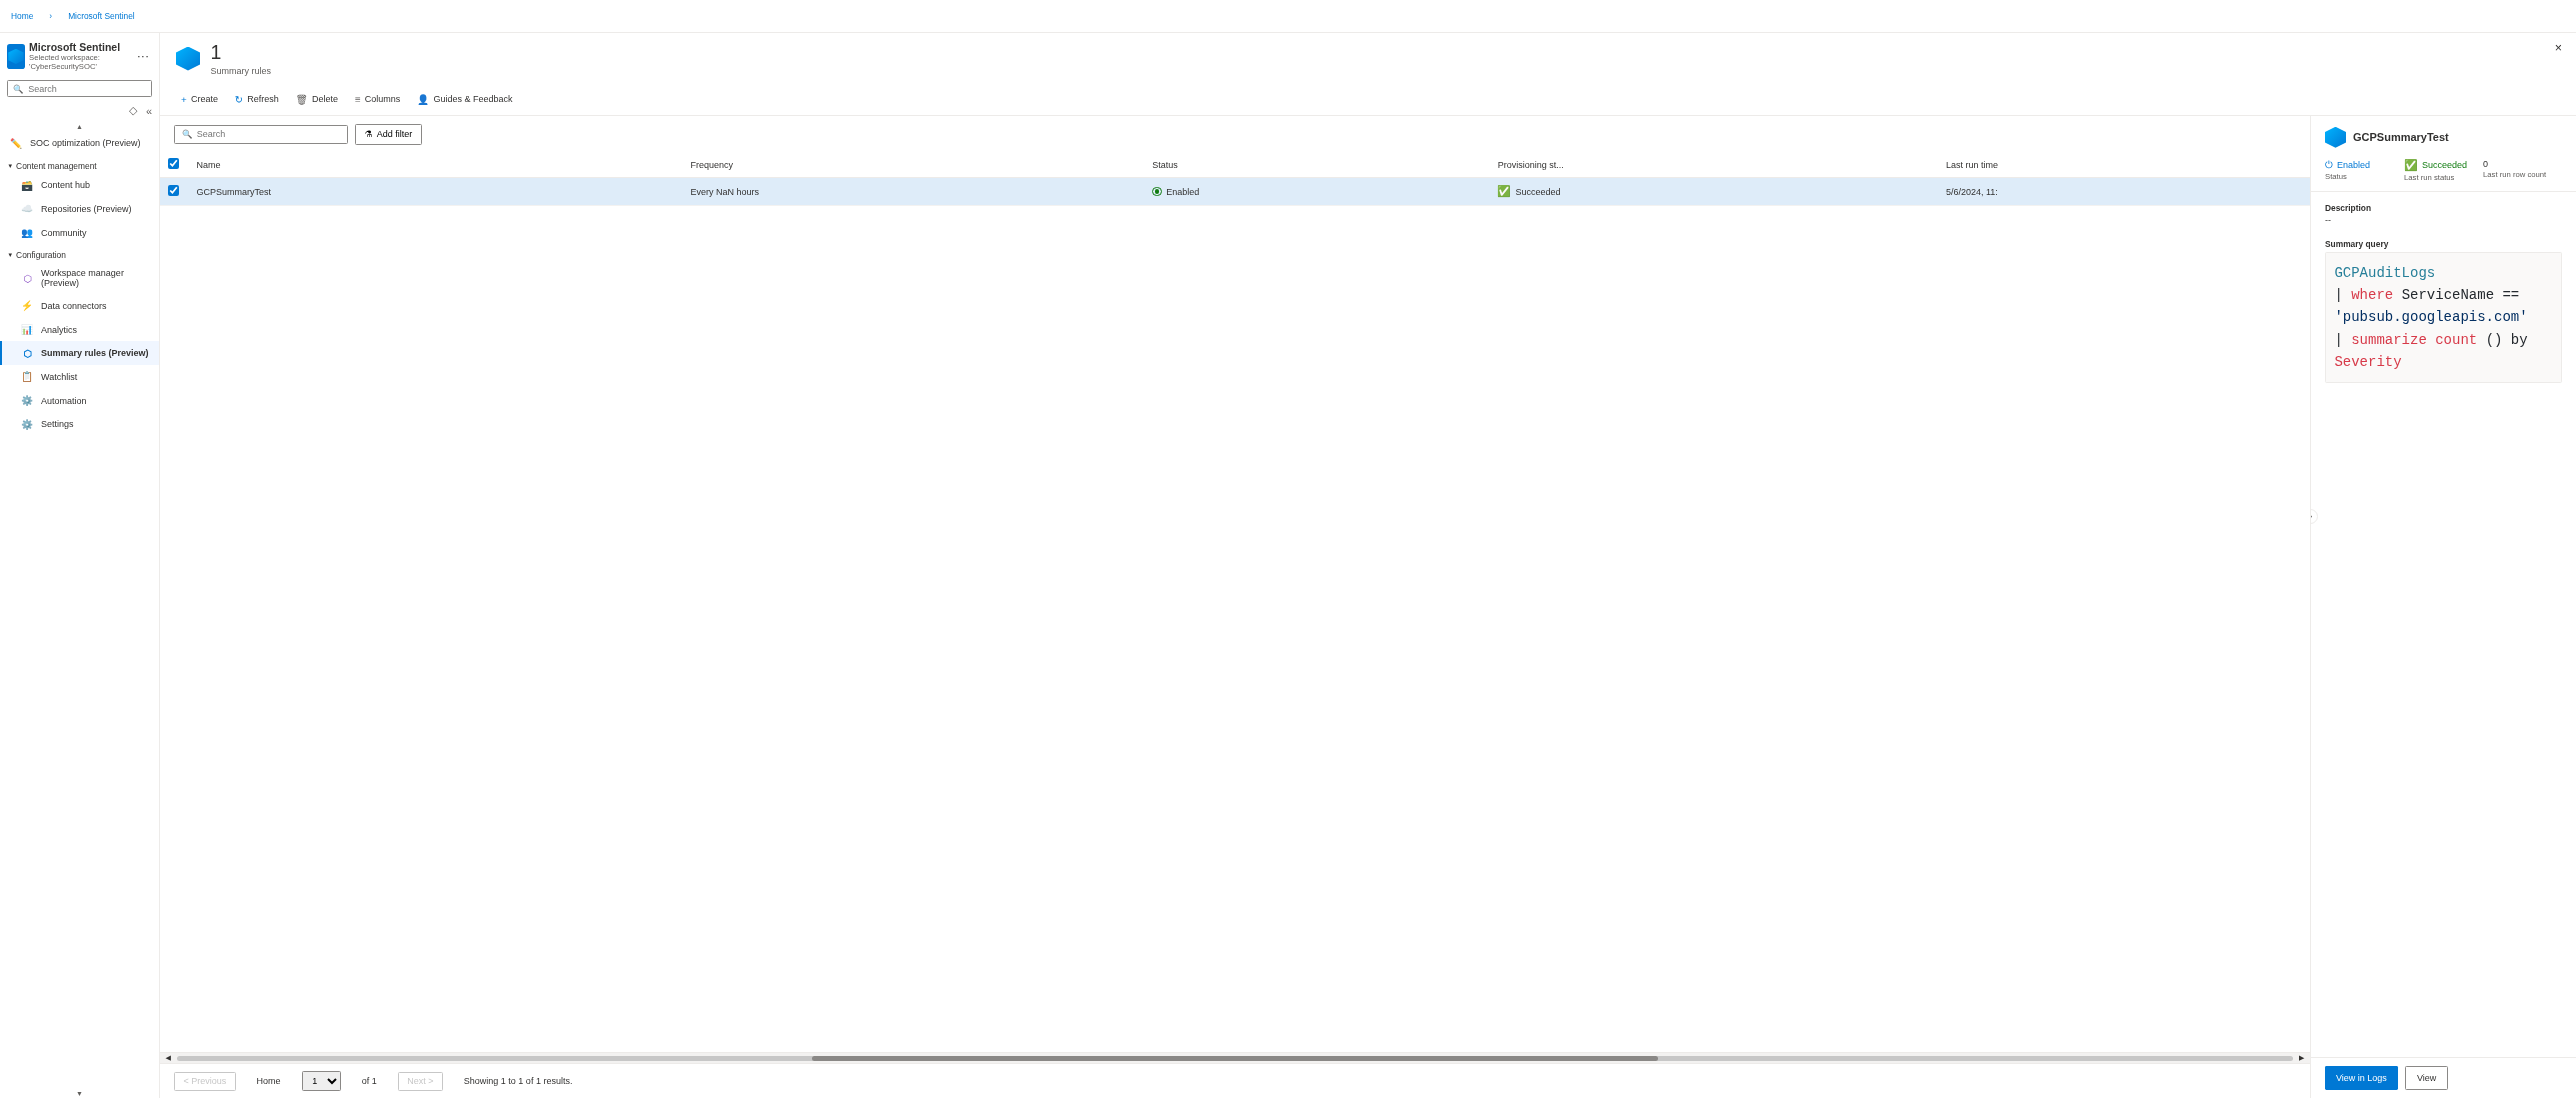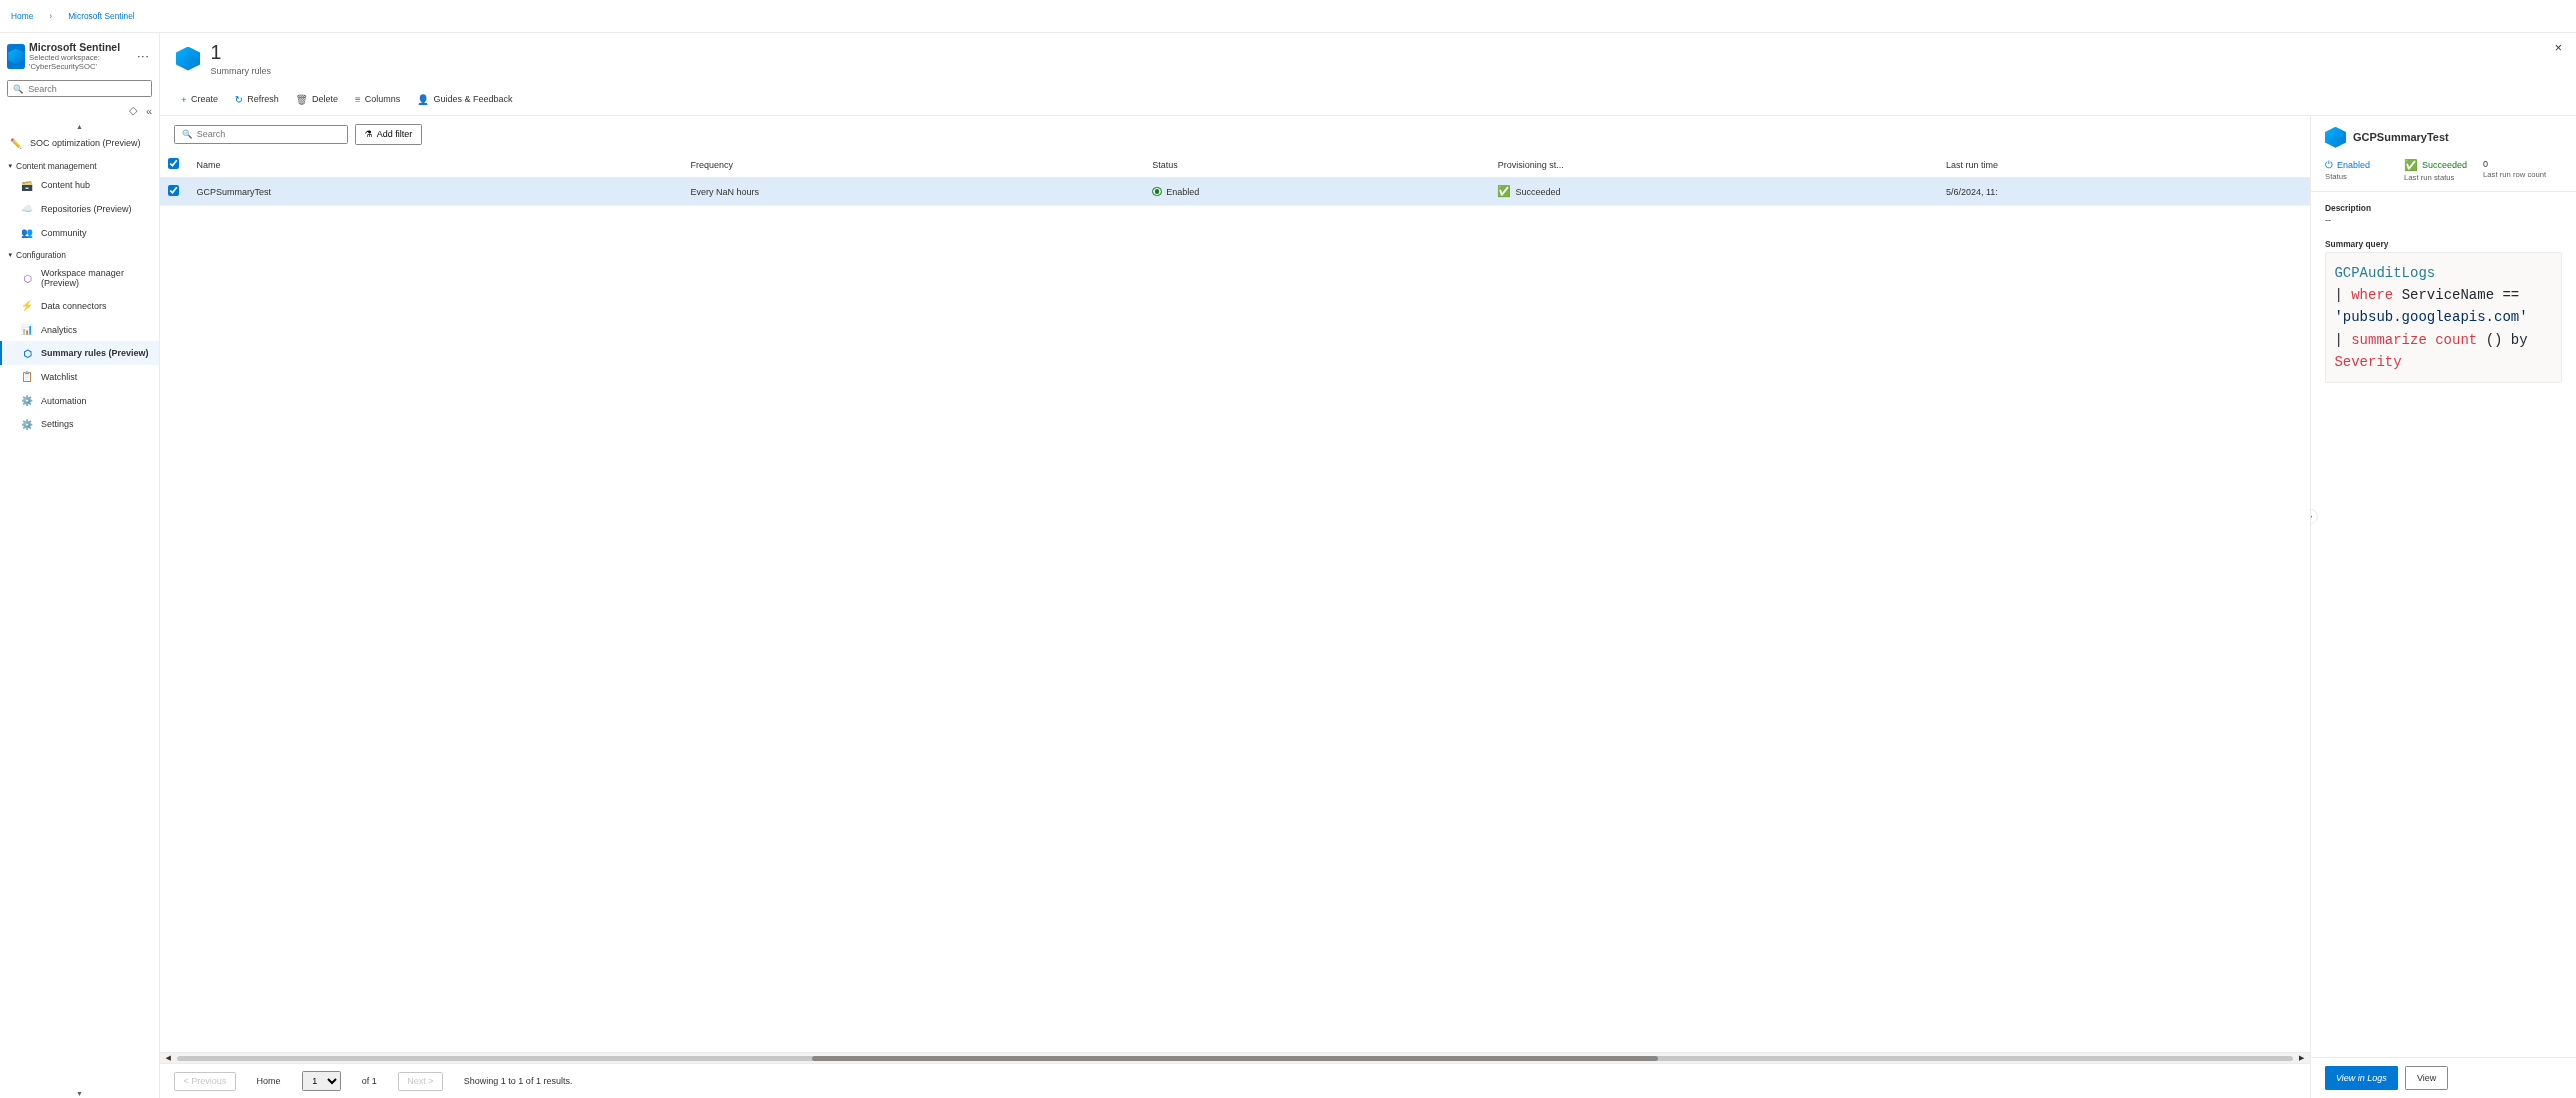--- a/index.html
+++ b/index.html
@@ -118,21 +118,21 @@
     .detail-section-value { font-size: 9px; color: #323130; }
     .code-block { background: #faf9f8; border: 0.7px solid #edebe9; border-radius: 1.4px; padding: 8.4px; font-family: 'Consolas', 'Courier New', monospace; font-size: 14px; line-height: 1.6; }
     .code-blue { color: #267f99; }
     .code-red { color: #d73a49; text-align: center; }
     .code-dark { color: #24292e; }
     .code-string { color: #032f62; }
     .code-keyword { color: #d73a49; }
 
     
     .detail-footer { padding: 8.4px 14px; border-top: 0.7px solid #edebe9; display: flex; gap: 7px; }
-    .btn-primary { background: #0078d4; color: #fff; border: none; padding: 5.6px 11px; border-radius: 1.4px; cursor: pointer; font-size: 9px; font-style: italic; }
+    .btn-primary { background: #0078d4; color: #fff; border: none; padding: 5.6px 11px; border-radius: 1.4px; cursor: pointer; font-size: 9px; }
     .btn-secondary { background: #fff; color: #323130; border: 0.7px solid #8a8886; padding: 5.6px 11px; border-radius: 1.4px; cursor: pointer; font-size: 9px; }
 
     .expand-collapse-btn { background: none; border: 0.7px solid #edebe9; border-radius: 1.4px; cursor: pointer; padding: 2.8px 4.2px; font-size: 7px; color: #323130; align-self: flex-start; margin-bottom: 5.6px; }
 
     .page-header-full { display: flex; flex-direction: column; padding: 8.4px 14px 0; }
     .page-header-top { display: flex; align-items: flex-start; justify-content: space-between; }
   </style>
 </head>
 <body>
 

